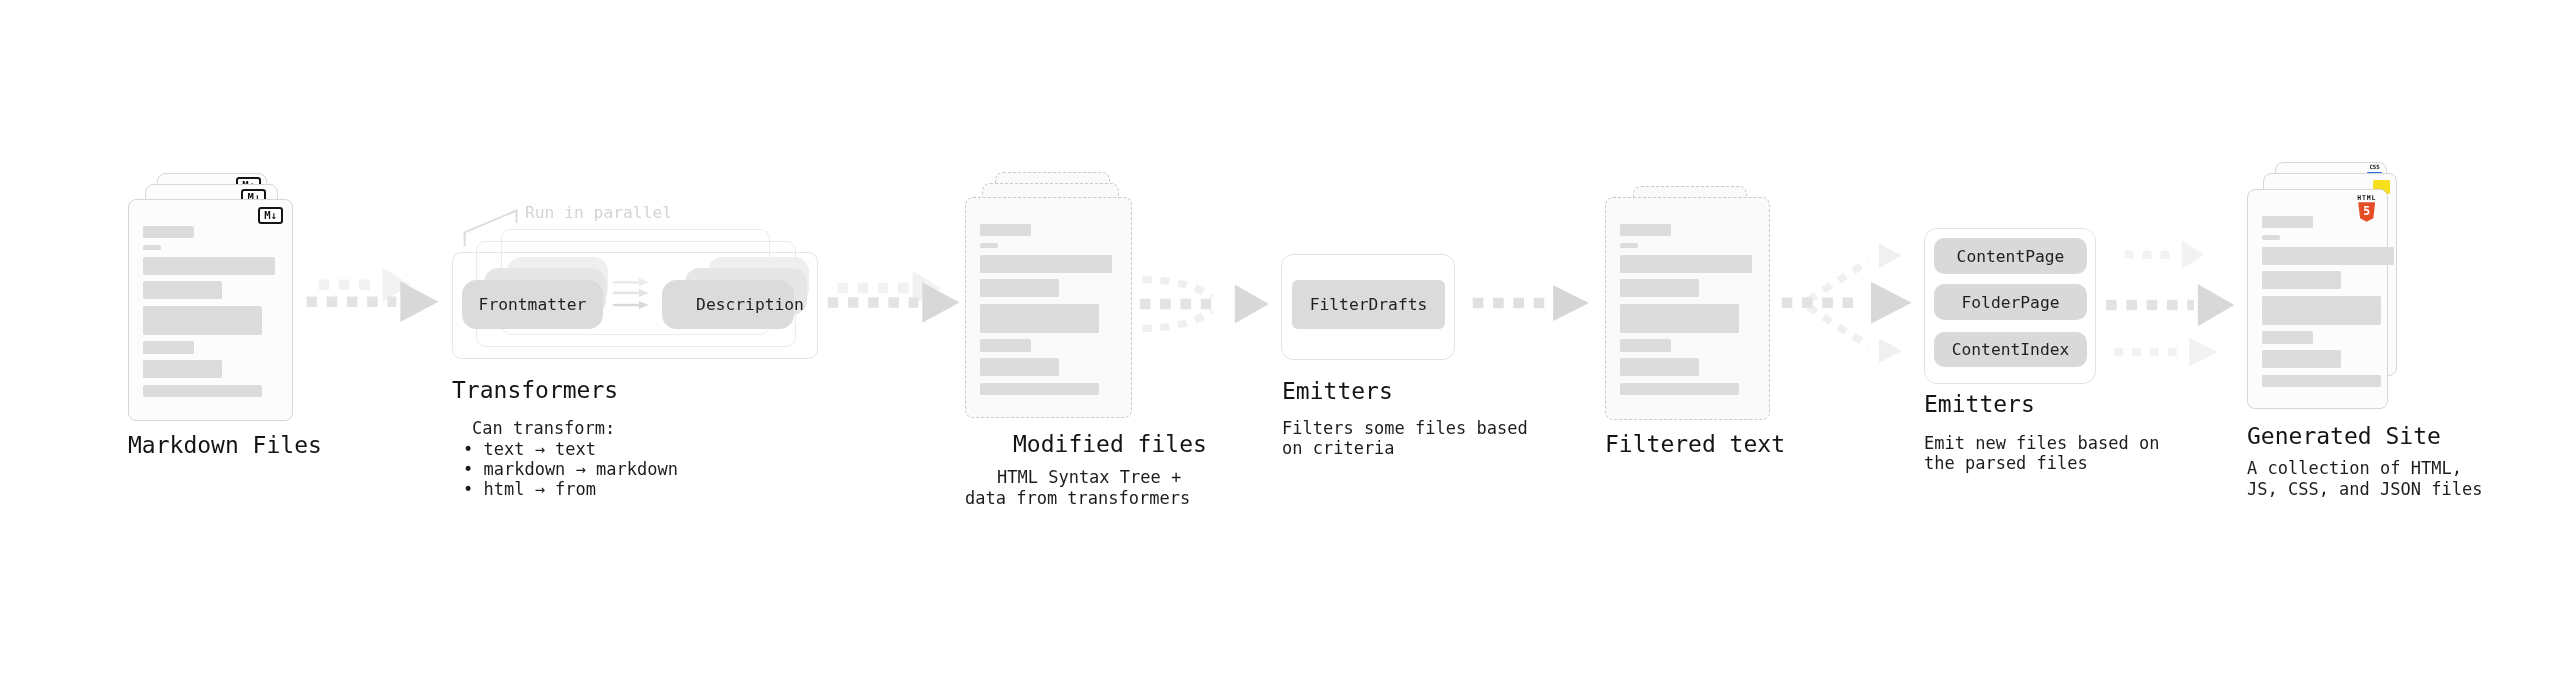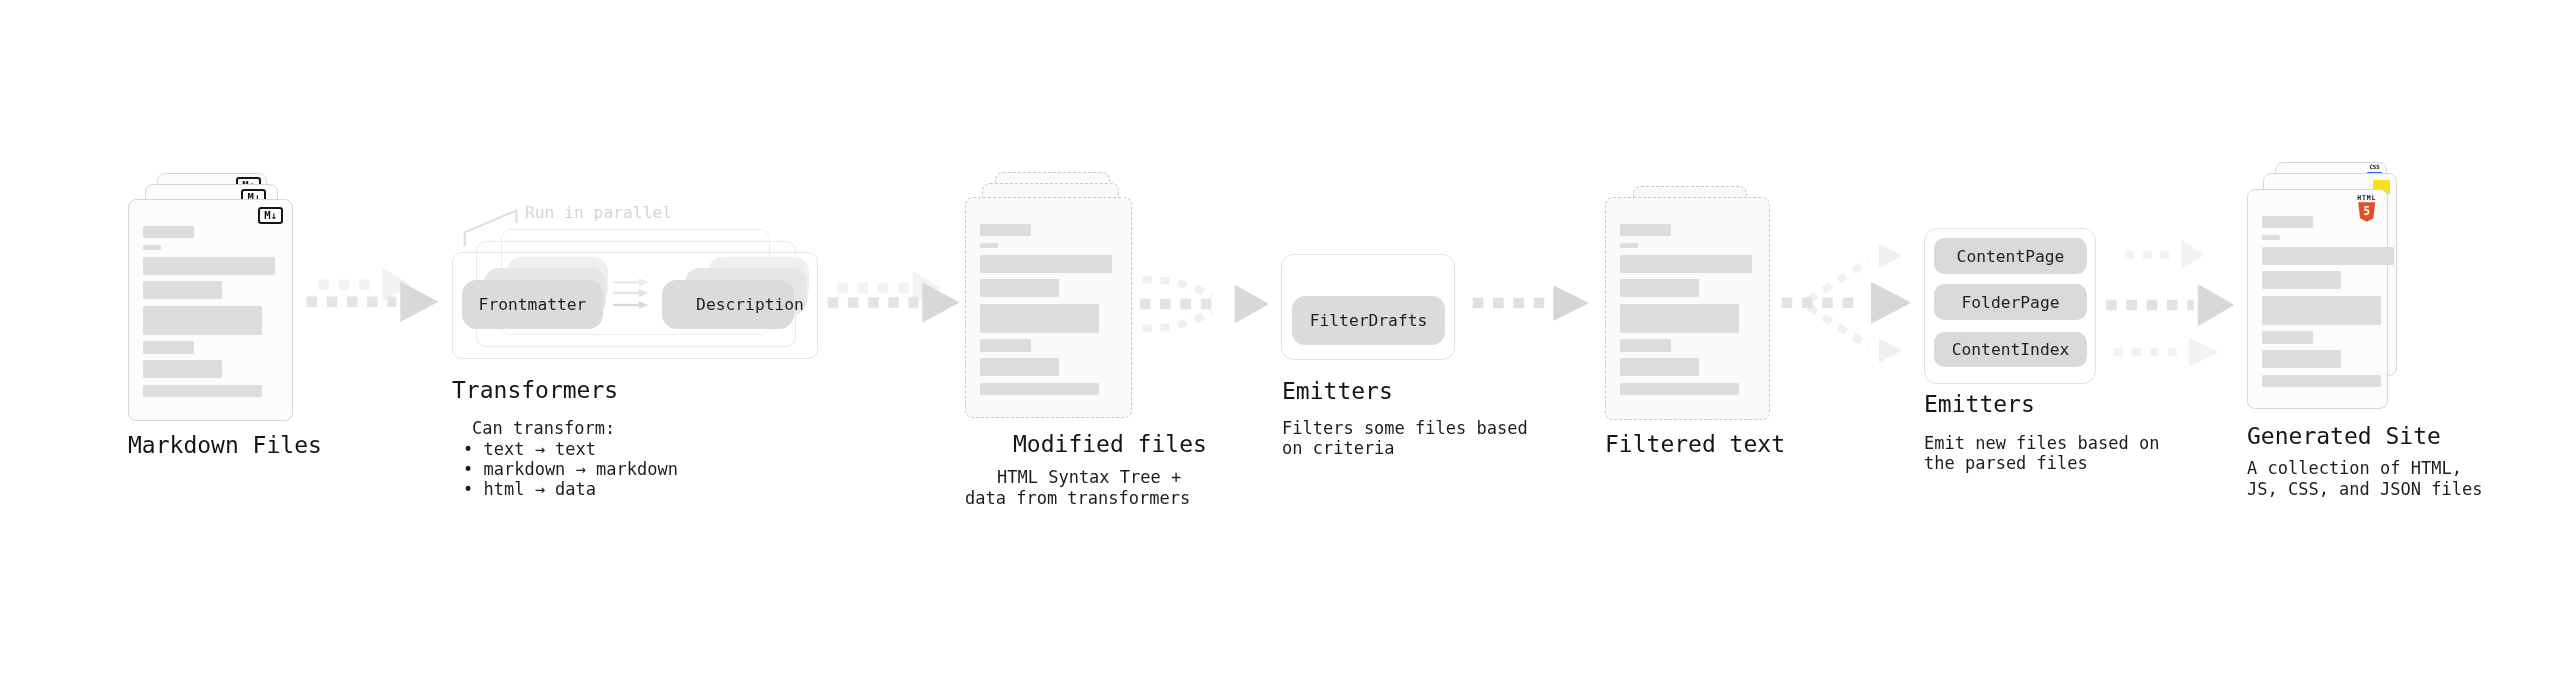--- a/index.html
+++ b/index.html
@@ -118,21 +118,21 @@
     <line x1="6" y1="22" x2="38" y2="22" stroke="#e4e4e4" stroke-width="3"></line>
       <polygon points="38,17 50,22 38,27" fill="#e4e4e4"></polygon>
     <line x1="6" y1="37" x2="38" y2="37" stroke="#d8d8d8" stroke-width="3"></line>
       <polygon points="38,32 50,37 38,42" fill="#d8d8d8"></polygon>
   </svg>
 
   <div class="title" style="left:452px; top:377px;">Transformers</div>
   <div class="desc" style="left:472px; top:418px;">Can transform:</div>
   <div class="desc" style="left:463px; top:439px;">• text → text</div>
   <div class="desc" style="left:463px; top:459px;">• markdown → markdown</div>
-  <div class="desc" style="left:463px; top:479px;">• html → data</div>
+  <div class="desc" style="left:463px; top:479px;">• html → from</div>
 </div>
 
 <svg style="left:790px; top:258px;" width="187" height="89" viewBox="0 0 230 110">
   <line x1="58" y1="37" x2="146" y2="37" stroke="#f2f2f2" stroke-width="13" stroke-dasharray="13 12"></line>
   <polygon points="151,16 186,37 151,58" fill="#f2f2f2"></polygon>
   <line x1="46" y1="55" x2="158" y2="55" stroke="#e3e3e3" stroke-width="13" stroke-dasharray="13 12"></line>
   <polygon points="163,30 209,55 163,80" fill="#d8d8d8"></polygon>
 </svg>
 
 <div>
@@ -155,21 +155,21 @@
 
 <svg style="left:1131px; top:268px;" width="146" height="72" viewBox="0 0 180 88">
   <path d="M 14,14 Q 70,14 100,36" stroke="#efefef" stroke-width="9" stroke-dasharray="11 11" fill="none"></path>
   <path d="M 14,74 Q 70,74 100,52" stroke="#efefef" stroke-width="9" stroke-dasharray="11 11" fill="none"></path>
   <line x1="11" y1="44" x2="100" y2="44" stroke="#e3e3e3" stroke-width="13" stroke-dasharray="13 12"></line>
   <polygon points="128,20 170,44 128,68" fill="#d8d8d8"></polygon>
 </svg>
 
 <div>
   <div class="group-box" style="left:1281px; top:254px; width:174px; height:106px;"></div>
-  <div class="pill" style="left:1292px; top:280px; width:153px; height:49px; border-radius:13px;margin-top:16px;">FilterDrafts</div>
+  <div class="pill" style="left:1292px; top:280px; width:153px; height:49px; border-radius:6px;">FilterDrafts</div>
   <div class="title" style="left:1282px; top:378px;">Emitters</div>
   <div class="desc" style="left:1282px; top:418px;">Filters some files based</div>
   <div class="desc" style="left:1282px; top:438px;">on criteria</div>
 </div>
 
 <svg style="left:1463px; top:276px;" width="130" height="54" viewBox="0 0 160 66">
   <line x1="12" y1="33" x2="106" y2="33" stroke="#e0e0e0" stroke-width="13" stroke-dasharray="13 12"></line>
   <polygon points="111,11 155,33 111,55" fill="#d6d6d6"></polygon>
 </svg>
 

